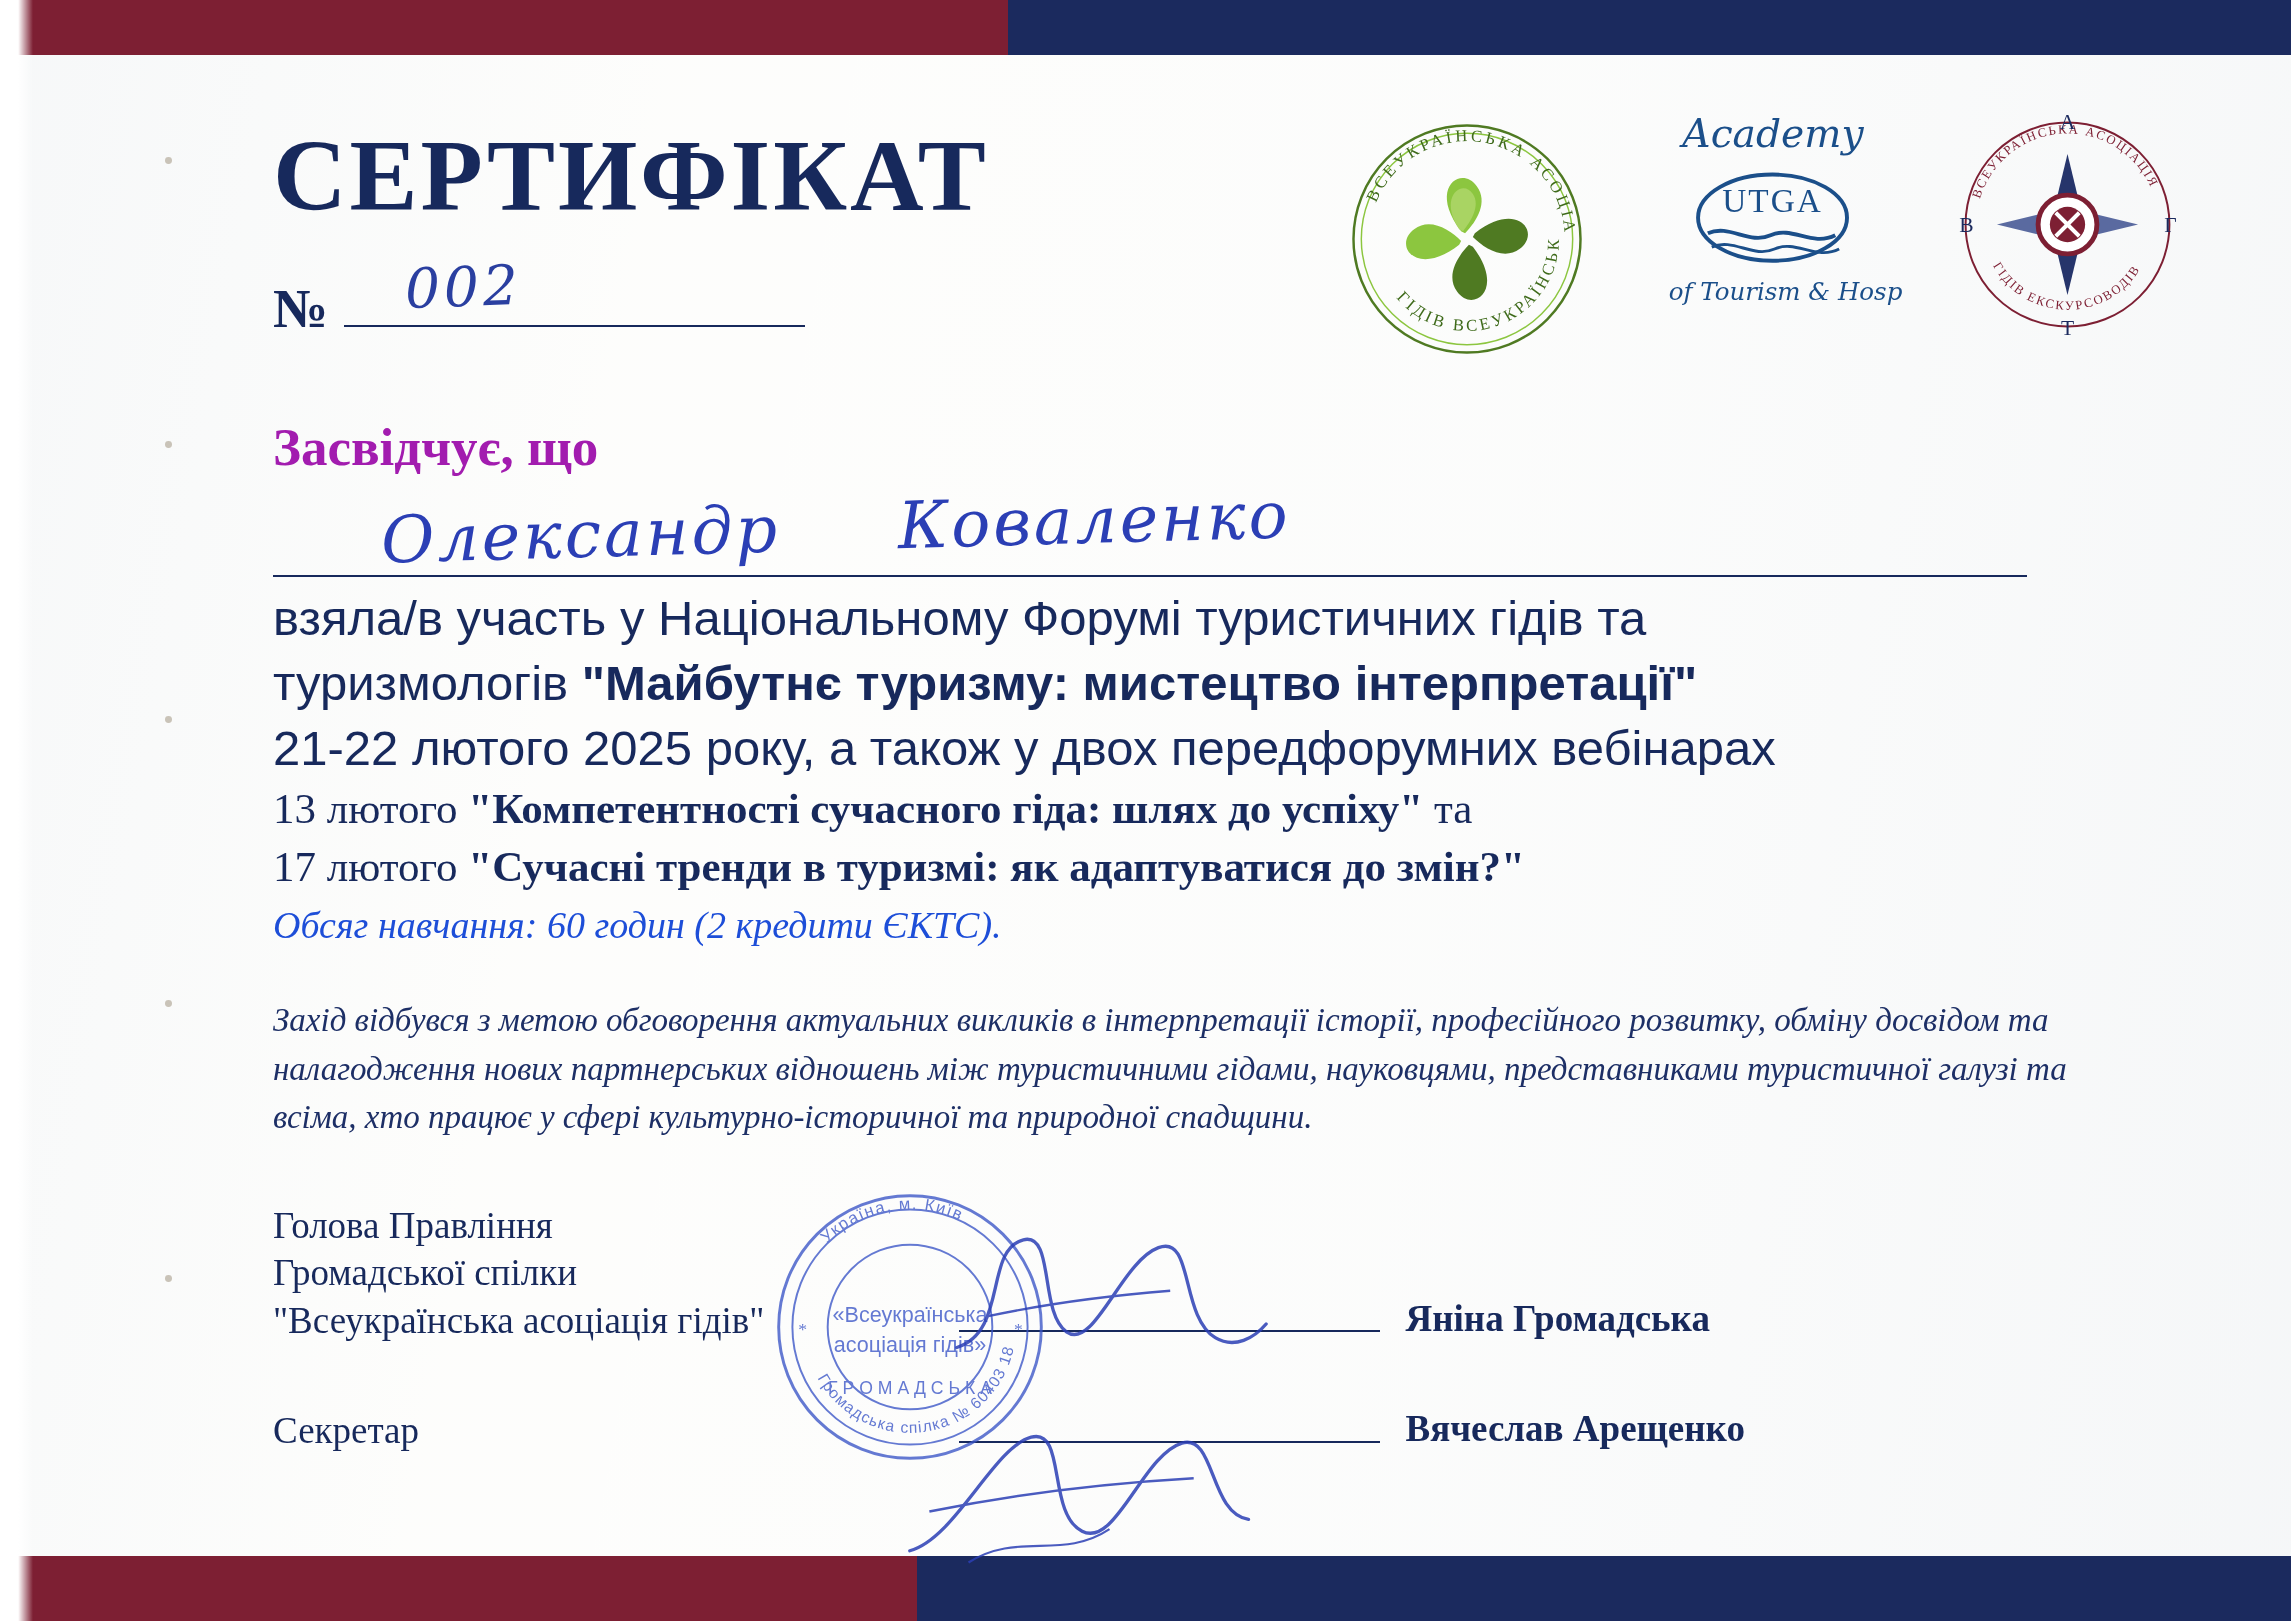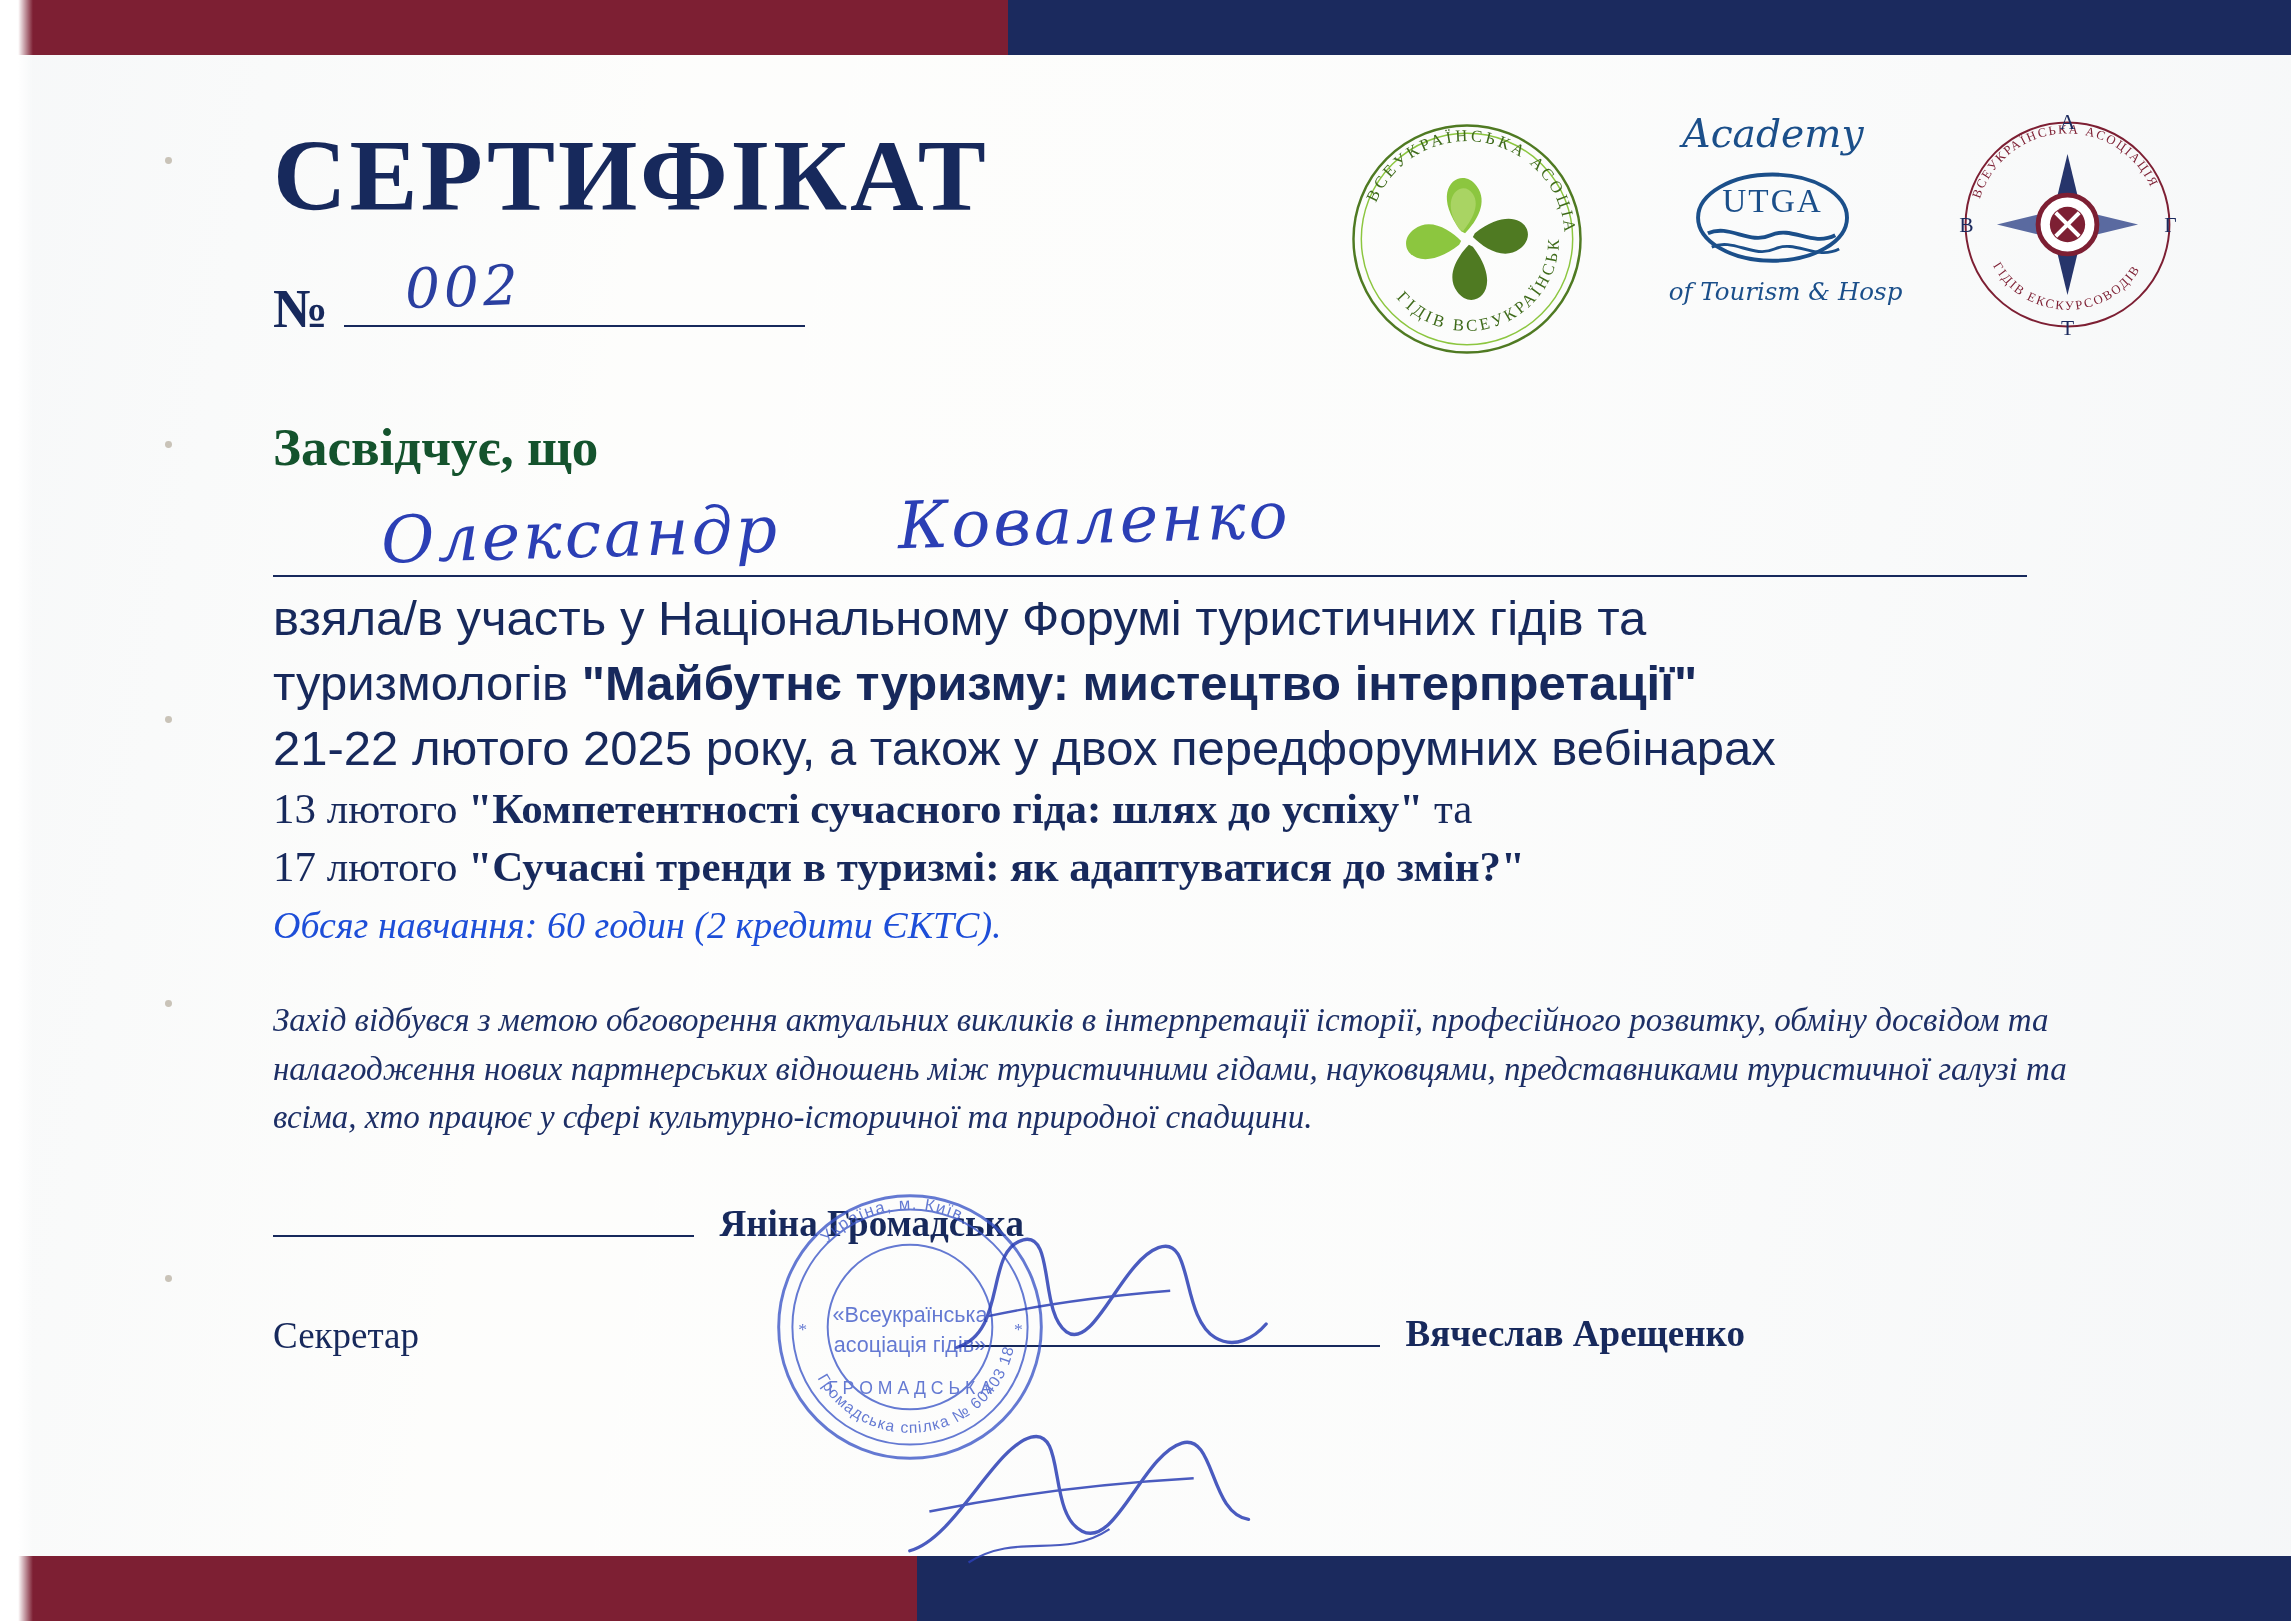--- a/index.html
+++ b/index.html
@@ -150,21 +150,21 @@
   
   .body-block {
     margin-top: 41px;
     color: #17295c;
   }
 
   .lead {
     font-size: 53px;
     font-weight: bold;
     font-family: "Liberation Serif", serif;
-    color: #14532d;
+    color: #a21caf;
     margin: 0 0 3.9px 0;
   }
 
   .name-line {
     position: relative;
     height: 94px;
     border-bottom: 2.9px solid #17295c;
     width: 1754px;
     margin-bottom: 9.8px;
   }
@@ -462,20 +462,25 @@
 
       <div class="scribble scribble-2">
         <svg viewBox="0 0 380 200" width="372" height="196" aria-hidden="true">
           <path d="M 10,160 C 56,148 96,54 134,44 C 170,34 150,122 186,140 C 220,158 248,62 288,50 C 322,40 316,122 356,128" fill="none" stroke="#2b3fb5" stroke-width="3.4" stroke-linecap="round"></path>
           <path d="M 30,120 C 108,104 196,92 300,86" fill="none" stroke="#2b3fb5" stroke-width="2.6"></path>
           <path d="M 70,172 C 120,140 166,170 214,138" fill="none" stroke="#2b3fb5" stroke-width="2.2"></path>
         </svg>
       </div>
 
       <div class="sign-row">
+        <div class="sign-role">
+          <div>Голова Правління</div>
+          <div>Громадської спілки</div>
+          <div>"Всеукраїнська асоціація гідів"</div>
+        </div>
         <div class="sign-line"></div>
         <div class="sign-name">Яніна Громадська</div>
       </div>
 
       <div class="sign-row sign-row-2">
         <div class="sign-role">
           <div>Секретар</div>
         </div>
         <div class="sign-line"></div>
         <div class="sign-name">Вячеслав Арещенко</div>

